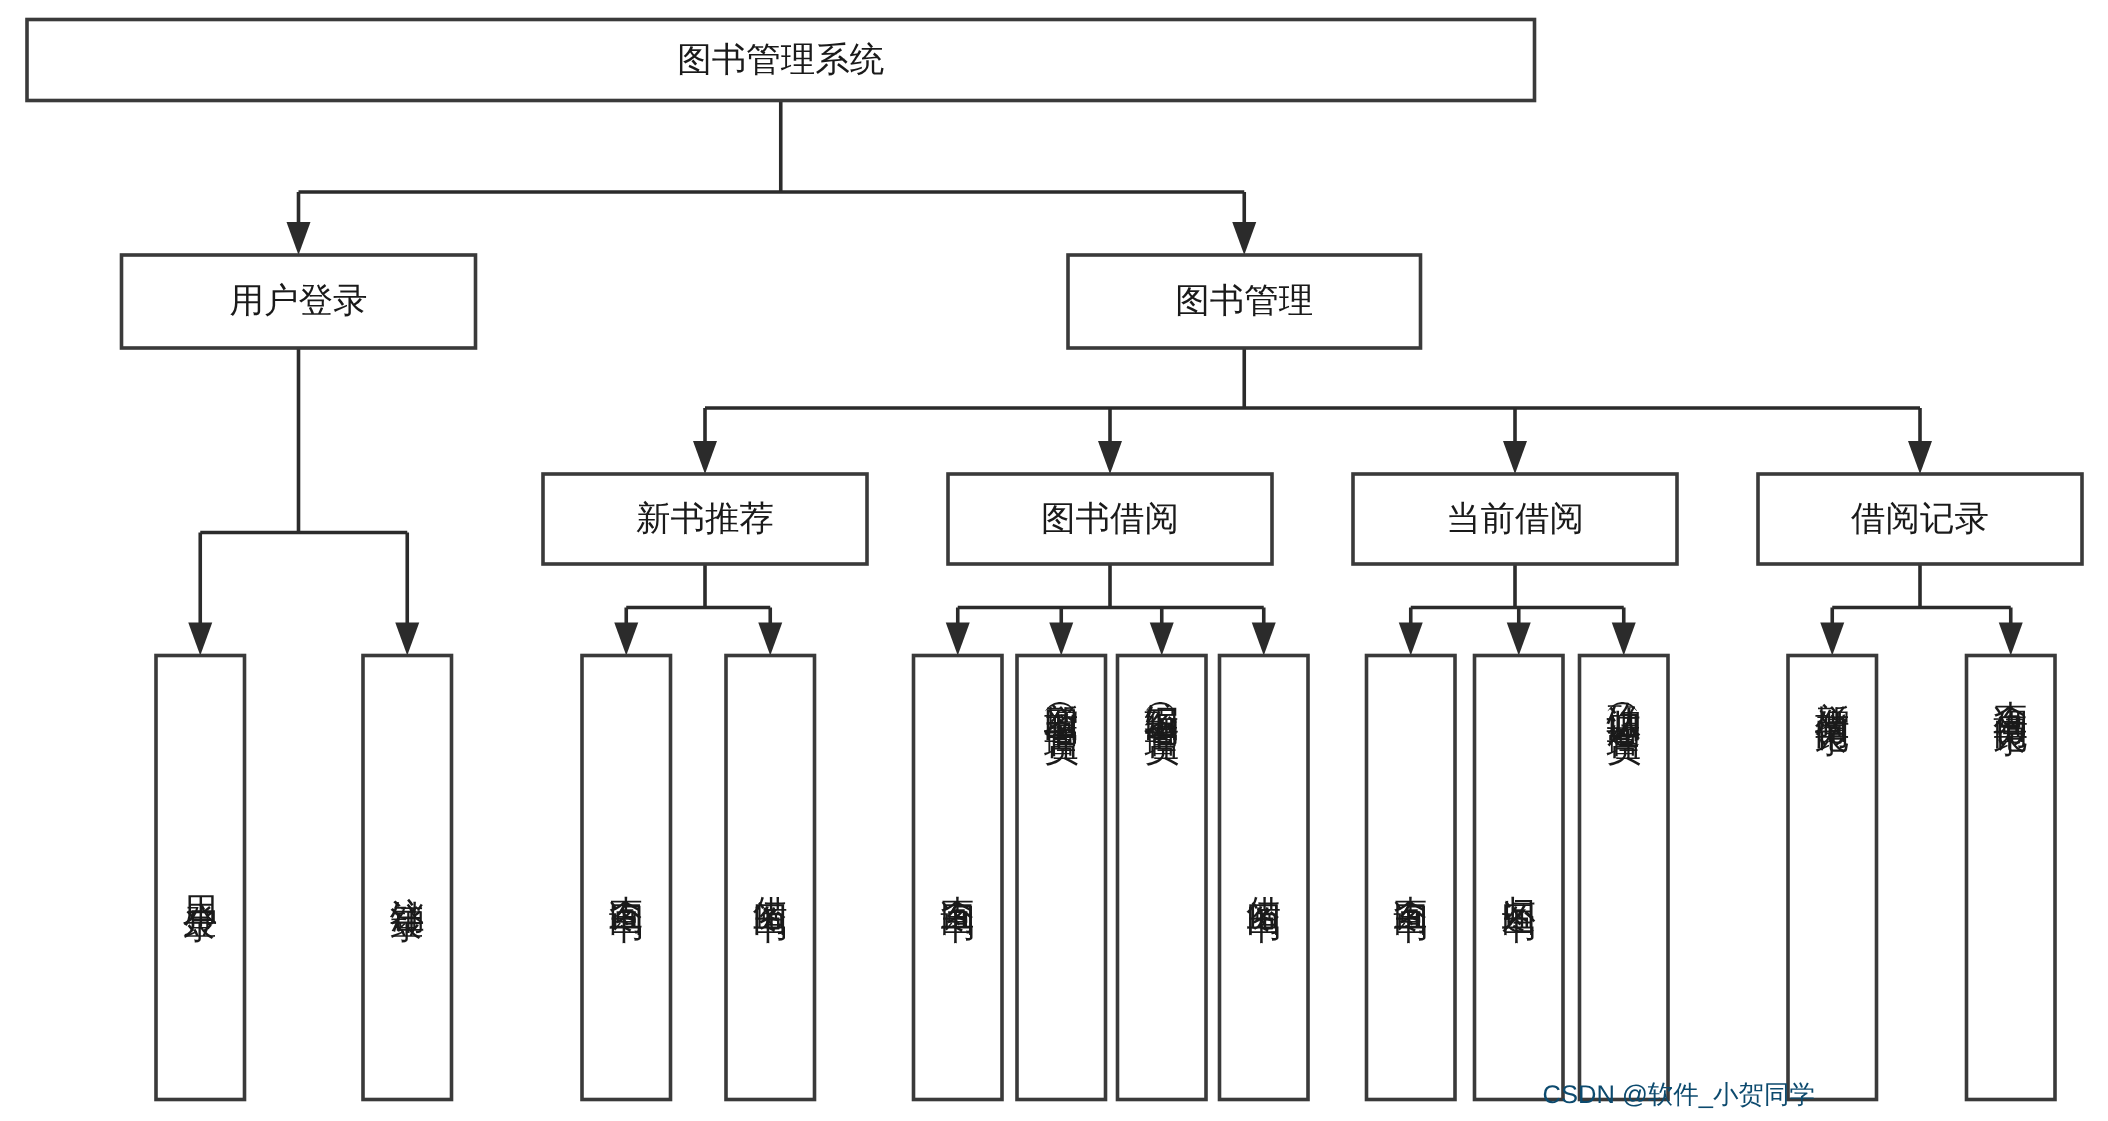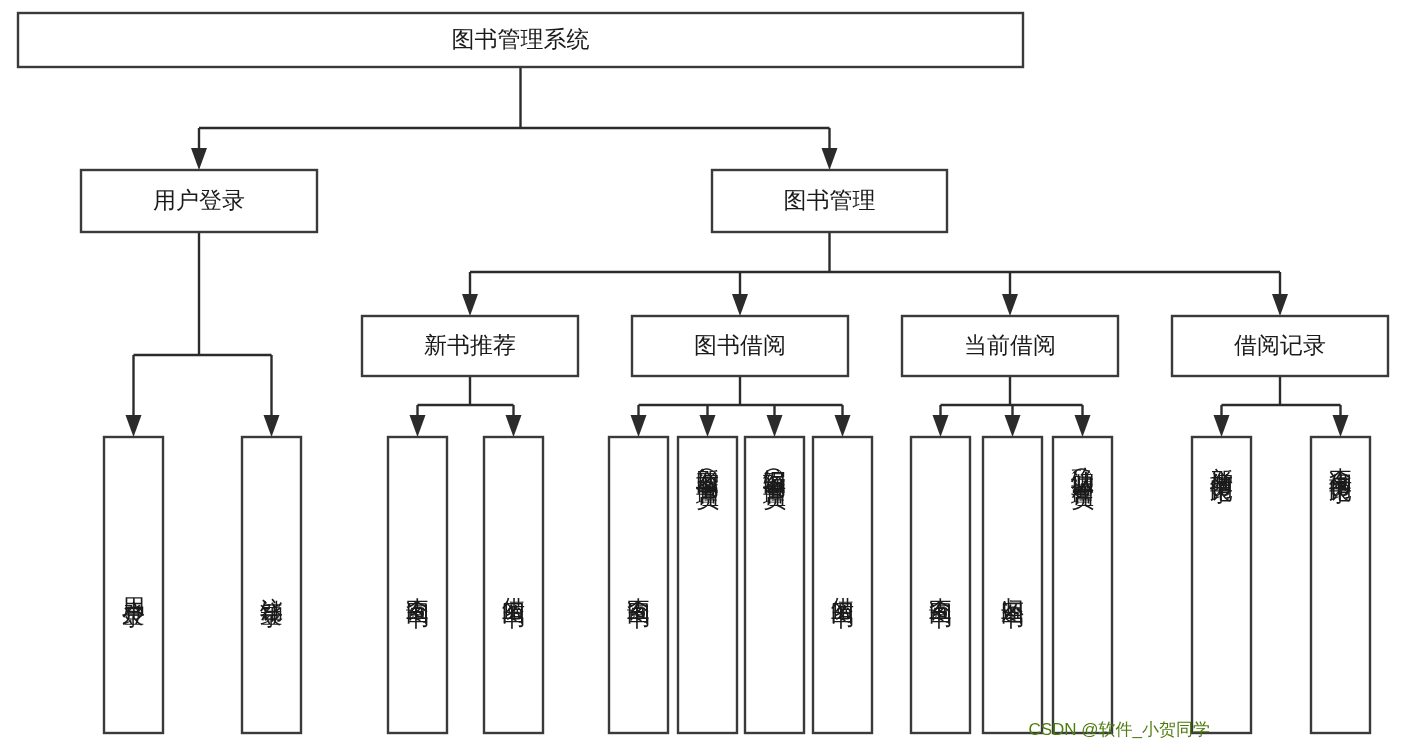--- a/index.html
+++ b/index.html
@@ -60,21 +60,21 @@
     position: absolute;
     display: flex;
     justify-content: center;
     pointer-events: none;
   }
   .watermark {
     position: absolute;
     right: 8px;
     bottom: 6px;
     font-size: 17px;
-    color: #4d7c0f;
+    color: #0c4a6e;
     font-family: "Liberation Sans", "DejaVu Sans", sans-serif;
     white-space: nowrap;
   }
 </style>
 </head>
 <body>
 
 <div id="diagram-root">
 
   <svg id="diagram-svg" width="1405" height="747" viewBox="0 0 1405 747" xmlns="http://www.w3.org/2000/svg">

